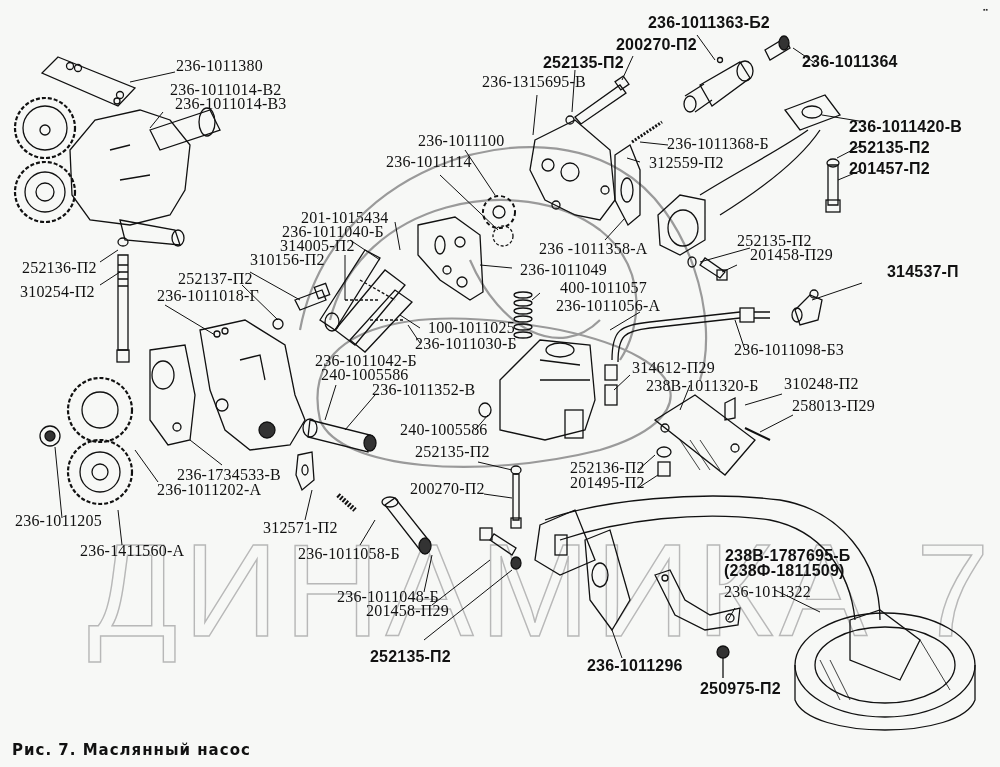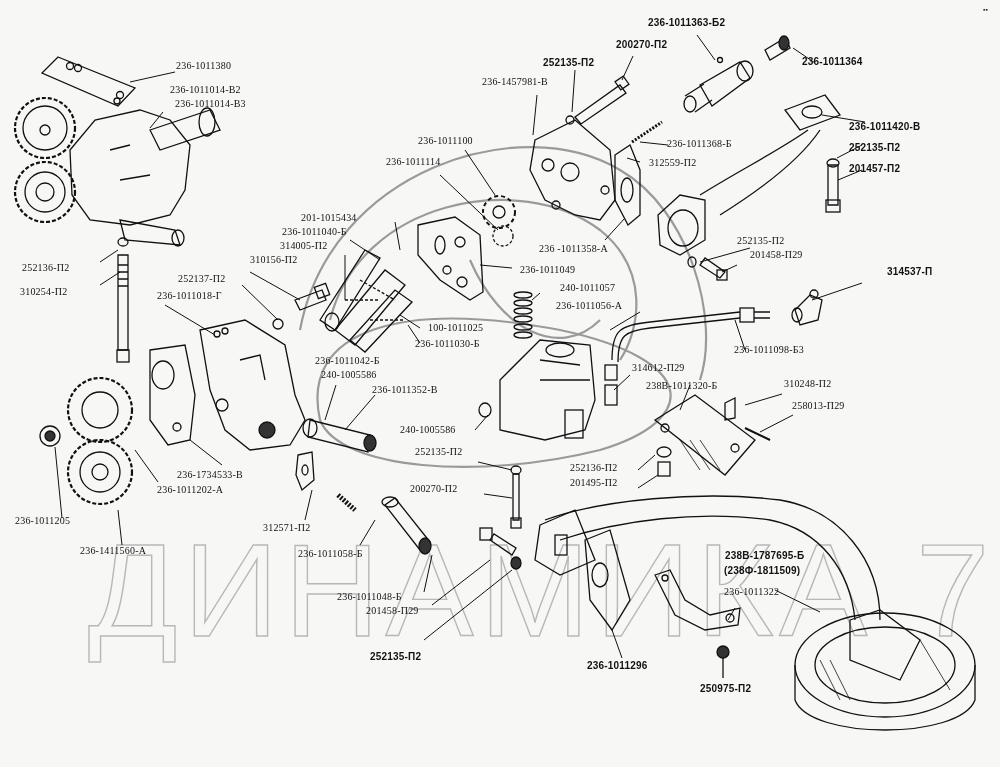--- a/index.html
+++ b/index.html
@@ -1,19 +1,19 @@
 <!DOCTYPE html>
 <html><head>
 <meta charset="utf-8">
 <style>
   html,body{margin:0;padding:0;background:#f7f8f6;}
   #stage{position:relative;width:1000px;height:767px;overflow:hidden;background:#f7f8f6;
     font-family:"Liberation Serif","DejaVu Serif",serif;color:#111;}
   svg#art{position:absolute;left:0;top:0;width:1000px;height:767px;}
-  .lbl{position:absolute;font-size:10px;line-height:12px;white-space:nowrap;letter-spacing:0.2px;color:#111;}
+  .lbl{position:absolute;font-size:16px;line-height:12px;white-space:nowrap;letter-spacing:0.2px;color:#111;}
   .lbl.b{font-weight:bold;font-family:"Liberation Sans Narrow","Liberation Sans",sans-serif;}
   .caption{position:absolute;left:12px;top:741px;font-family:"DejaVu Sans","Liberation Sans",sans-serif;
     font-weight:bold;font-size:15px;letter-spacing:1px;color:#111;}
   .watermark{position:absolute;left:88px;top:515px;font-family:"Liberation Sans",sans-serif;font-size:132px;
     letter-spacing:6px;color:transparent;-webkit-text-stroke:1.4px #b8b8b8;white-space:nowrap;}
   .corner{position:absolute;left:983px;top:6px;font-size:7px;color:#333;}
 </style>
 </head>
 <body>
 
@@ -330,41 +330,41 @@
     </g>
   </svg>
 
   <div class="lbl" style="left:176px;top:60px">236-1011380</div>
   <div class="lbl" style="left:170px;top:84px">236-1011014-В2</div>
   <div class="lbl" style="left:175px;top:98px">236-1011014-В3</div>
   <div class="lbl b" style="left:543px;top:57px">252135-П2</div>
   <div class="lbl b" style="left:616px;top:39px">200270-П2</div>
   <div class="lbl b" style="left:648px;top:17px">236-1011363-Б2</div>
   <div class="lbl b" style="left:802px;top:56px">236-1011364</div>
-  <div class="lbl" style="left:482px;top:76px">236-1457981-В</div>
+  <div class="lbl" style="left:482px;top:76px">236-1315695-В</div>
   <div class="lbl b" style="left:849px;top:121px">236-1011420-В</div>
   <div class="lbl" style="left:667px;top:138px">236-1011368-Б</div>
   <div class="lbl b" style="left:849px;top:142px">252135-П2</div>
   <div class="lbl" style="left:649px;top:157px">312559-П2</div>
   <div class="lbl b" style="left:849px;top:163px">201457-П2</div>
   <div class="lbl" style="left:418px;top:135px">236-1011100</div>
   <div class="lbl" style="left:386px;top:156px">236-1011114</div>
   <div class="lbl" style="left:301px;top:212px">201-1015434</div>
   <div class="lbl" style="left:282px;top:226px">236-1011040-Б</div>
   <div class="lbl" style="left:280px;top:240px">314005-П2</div>
   <div class="lbl" style="left:250px;top:254px">310156-П2</div>
   <div class="lbl" style="left:539px;top:243px">236 -1011358-А</div>
   <div class="lbl" style="left:737px;top:235px">252135-П2</div>
   <div class="lbl" style="left:750px;top:249px">201458-П29</div>
   <div class="lbl" style="left:520px;top:264px">236-1011049</div>
   <div class="lbl" style="left:22px;top:262px">252136-П2</div>
   <div class="lbl" style="left:20px;top:286px">310254-П2</div>
   <div class="lbl" style="left:178px;top:273px">252137-П2</div>
   <div class="lbl" style="left:157px;top:290px">236-1011018-Г</div>
-  <div class="lbl" style="left:560px;top:282px">240-1011057</div>
+  <div class="lbl" style="left:560px;top:282px">400-1011057</div>
   <div class="lbl" style="left:556px;top:300px">236-1011056-А</div>
   <div class="lbl b" style="left:887px;top:266px">314537-П</div>
   <div class="lbl" style="left:428px;top:322px">100-1011025</div>
   <div class="lbl" style="left:415px;top:338px">236-1011030-Б</div>
   <div class="lbl" style="left:734px;top:344px">236-1011098-Б3</div>
   <div class="lbl" style="left:315px;top:355px">236-1011042-Б</div>
   <div class="lbl" style="left:321px;top:369px">240-1005586</div>
   <div class="lbl" style="left:372px;top:384px">236-1011352-В</div>
   <div class="lbl" style="left:632px;top:362px">314612-П29</div>
   <div class="lbl" style="left:646px;top:380px">238В-1011320-Б</div>
@@ -384,13 +384,14 @@
   <div class="lbl b" style="left:725px;top:550px">238В-1787695-Б</div>
   <div class="lbl b" style="left:724px;top:565px">(238Ф-1811509)</div>
   <div class="lbl" style="left:724px;top:586px">236-1011322</div>
   <div class="lbl" style="left:337px;top:591px">236-1011048-Б</div>
   <div class="lbl" style="left:366px;top:605px">201458-П29</div>
   <div class="lbl b" style="left:370px;top:651px">252135-П2</div>
   <div class="lbl b" style="left:587px;top:660px">236-1011296</div>
   <div class="lbl b" style="left:700px;top:683px">250975-П2</div>
 
   <div class="corner">▪▪</div>
+  <div class="caption">Рис. 7. Маслянный насос</div>
 </div>
 
 </body></html>

